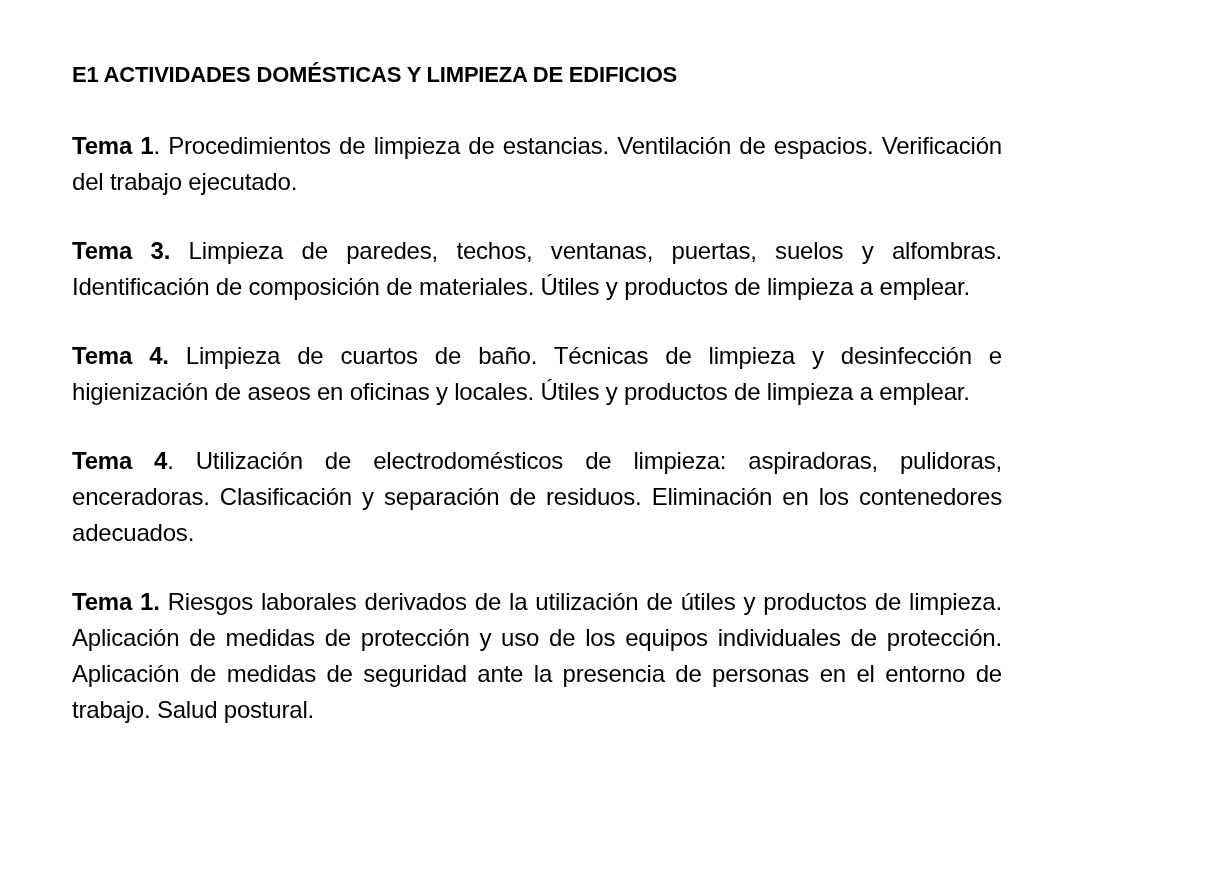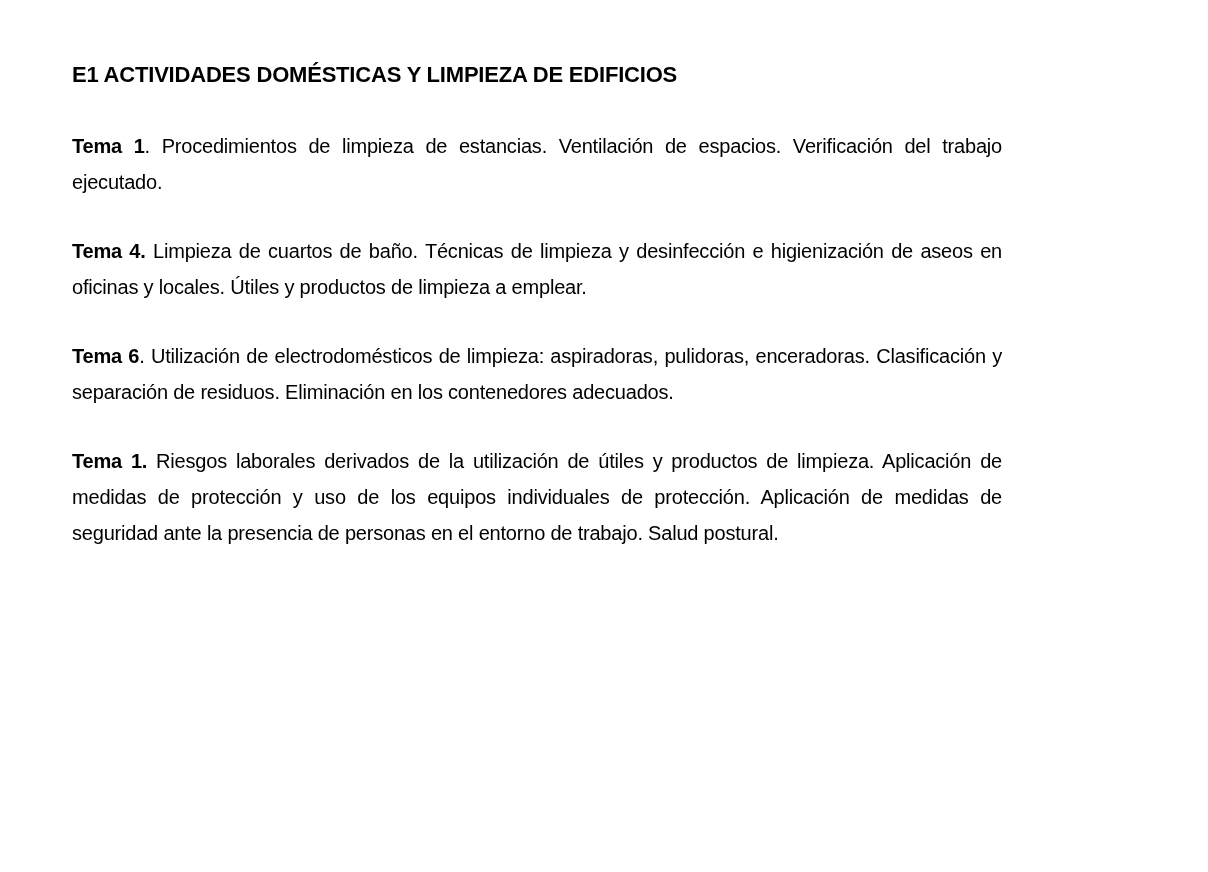--- a/index.html
+++ b/index.html
@@ -23,21 +23,21 @@
   }
   .doc-title {
     font-size: 22px;
     line-height: 36px;
     font-weight: 700;
     letter-spacing: -0.2px;
     margin: 0 0 35px 0;
     white-space: nowrap;
   }
   .topic {
-    font-size: 20px;
+    font-size: 24px;
     line-height: 36px;
     letter-spacing: -0.2px;
     margin: 0 0 33px 0;
     text-align: justify;
     text-justify: inter-word;
   }
   .topic .topic-label {
     font-weight: 700;
   }
 </style>
@@ -46,26 +46,29 @@
 
 <div class="page">
 
   <h1 class="doc-title">E1 ACTIVIDADES DOMÉSTICAS Y LIMPIEZA DE EDIFICIOS</h1>
 
   <p class="topic">
     <span class="topic-label">Tema 1</span><span>. Procedimientos de limpieza de estancias. Ventilación de espacios. Verificación del trabajo ejecutado.</span>
   </p>
 
 
+  <p class="topic">
+    <span class="topic-label">Tema 3.</span><span> Limpieza de paredes, techos, ventanas, puertas, suelos y alfombras. Identificación de composición de materiales. Útiles y productos de limpieza a emplear.</span>
+  </p>
 
   <p class="topic">
     <span class="topic-label">Tema 4.</span><span> Limpieza de cuartos de baño. Técnicas de limpieza y desinfección e higienización de aseos en oficinas y locales. Útiles y productos de limpieza a emplear.</span>
   </p>
 
   <p class="topic">
-    <span class="topic-label">Tema 6</span><span>. Utilización de electrodomésticos de limpieza: aspiradoras, pulidoras, enceradoras. Clasificación y separación de residuos. Eliminación en los contenedores adecuados.</span>
+    <span class="topic-label">Tema 4</span><span>. Utilización de electrodomésticos de limpieza: aspiradoras, pulidoras, enceradoras. Clasificación y separación de residuos. Eliminación en los contenedores adecuados.</span>
   </p>
 
   <p class="topic">
     <span class="topic-label">Tema 1.</span><span> Riesgos laborales derivados de la utilización de útiles y productos de limpieza. Aplicación de medidas de protección y uso de los equipos individuales de protección. Aplicación de medidas de seguridad ante la presencia de personas en el entorno de trabajo. Salud postural.</span>
   </p>
 
 </div>
 
 </body></html>

